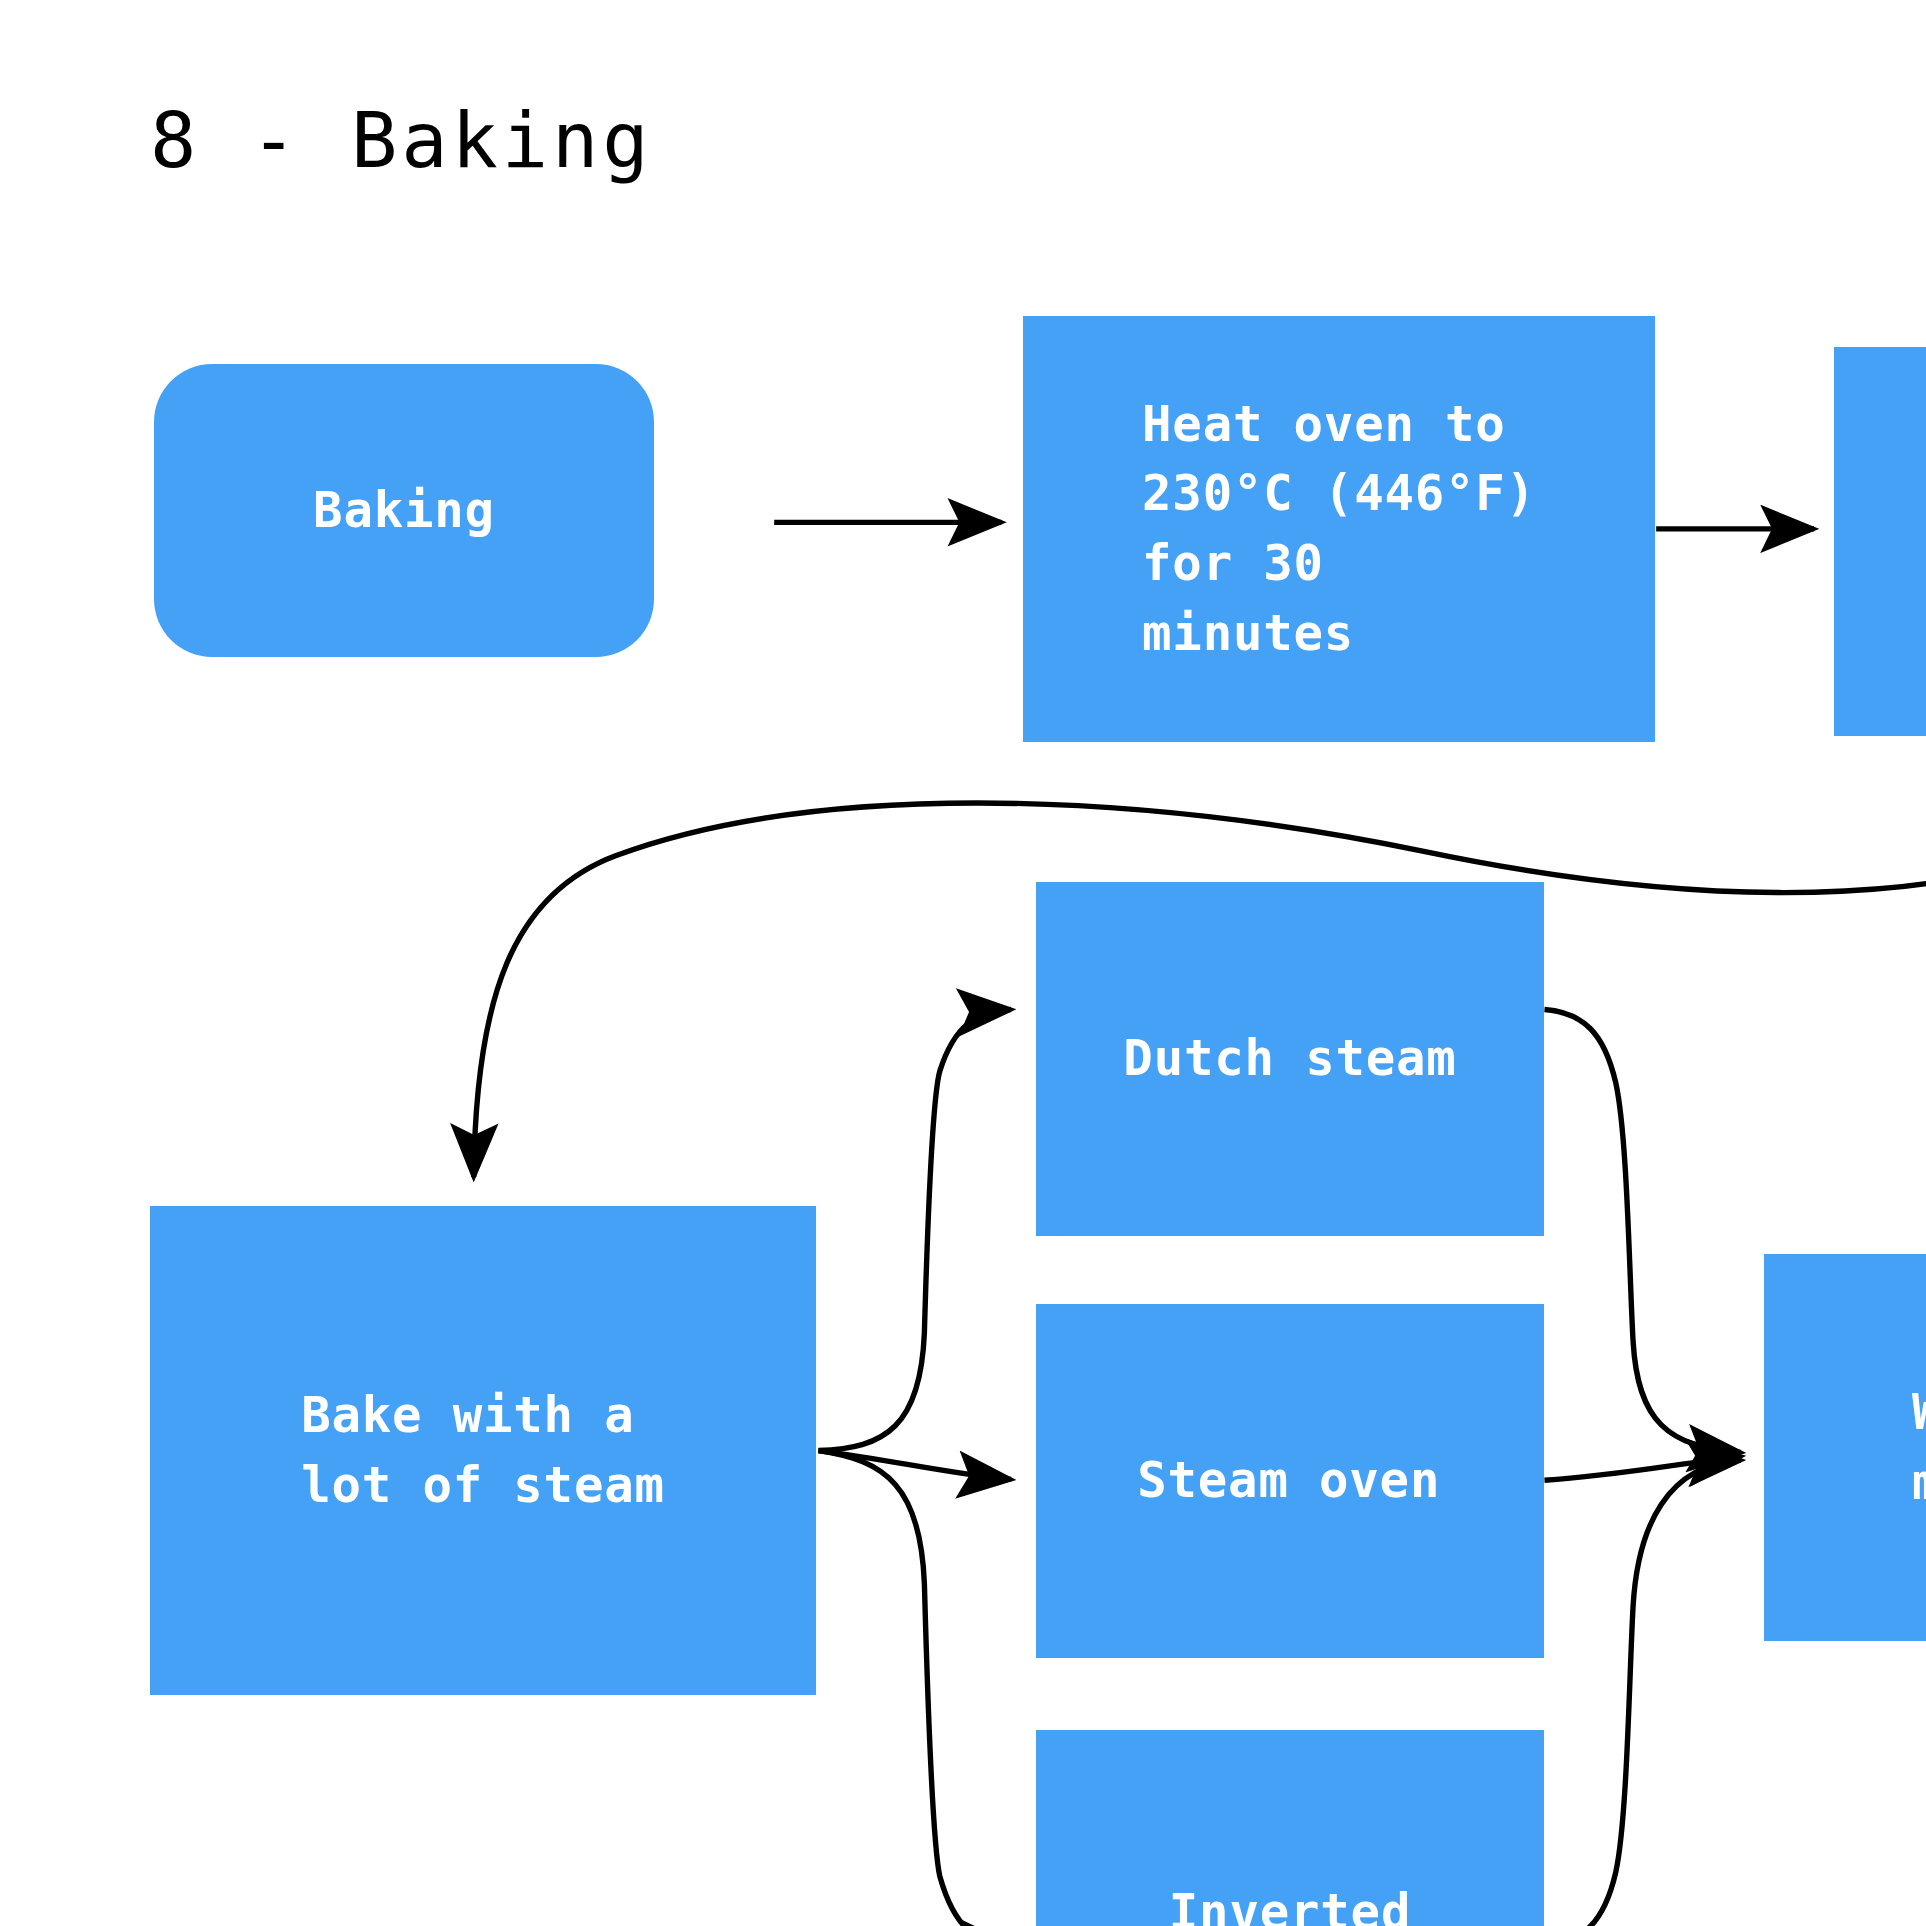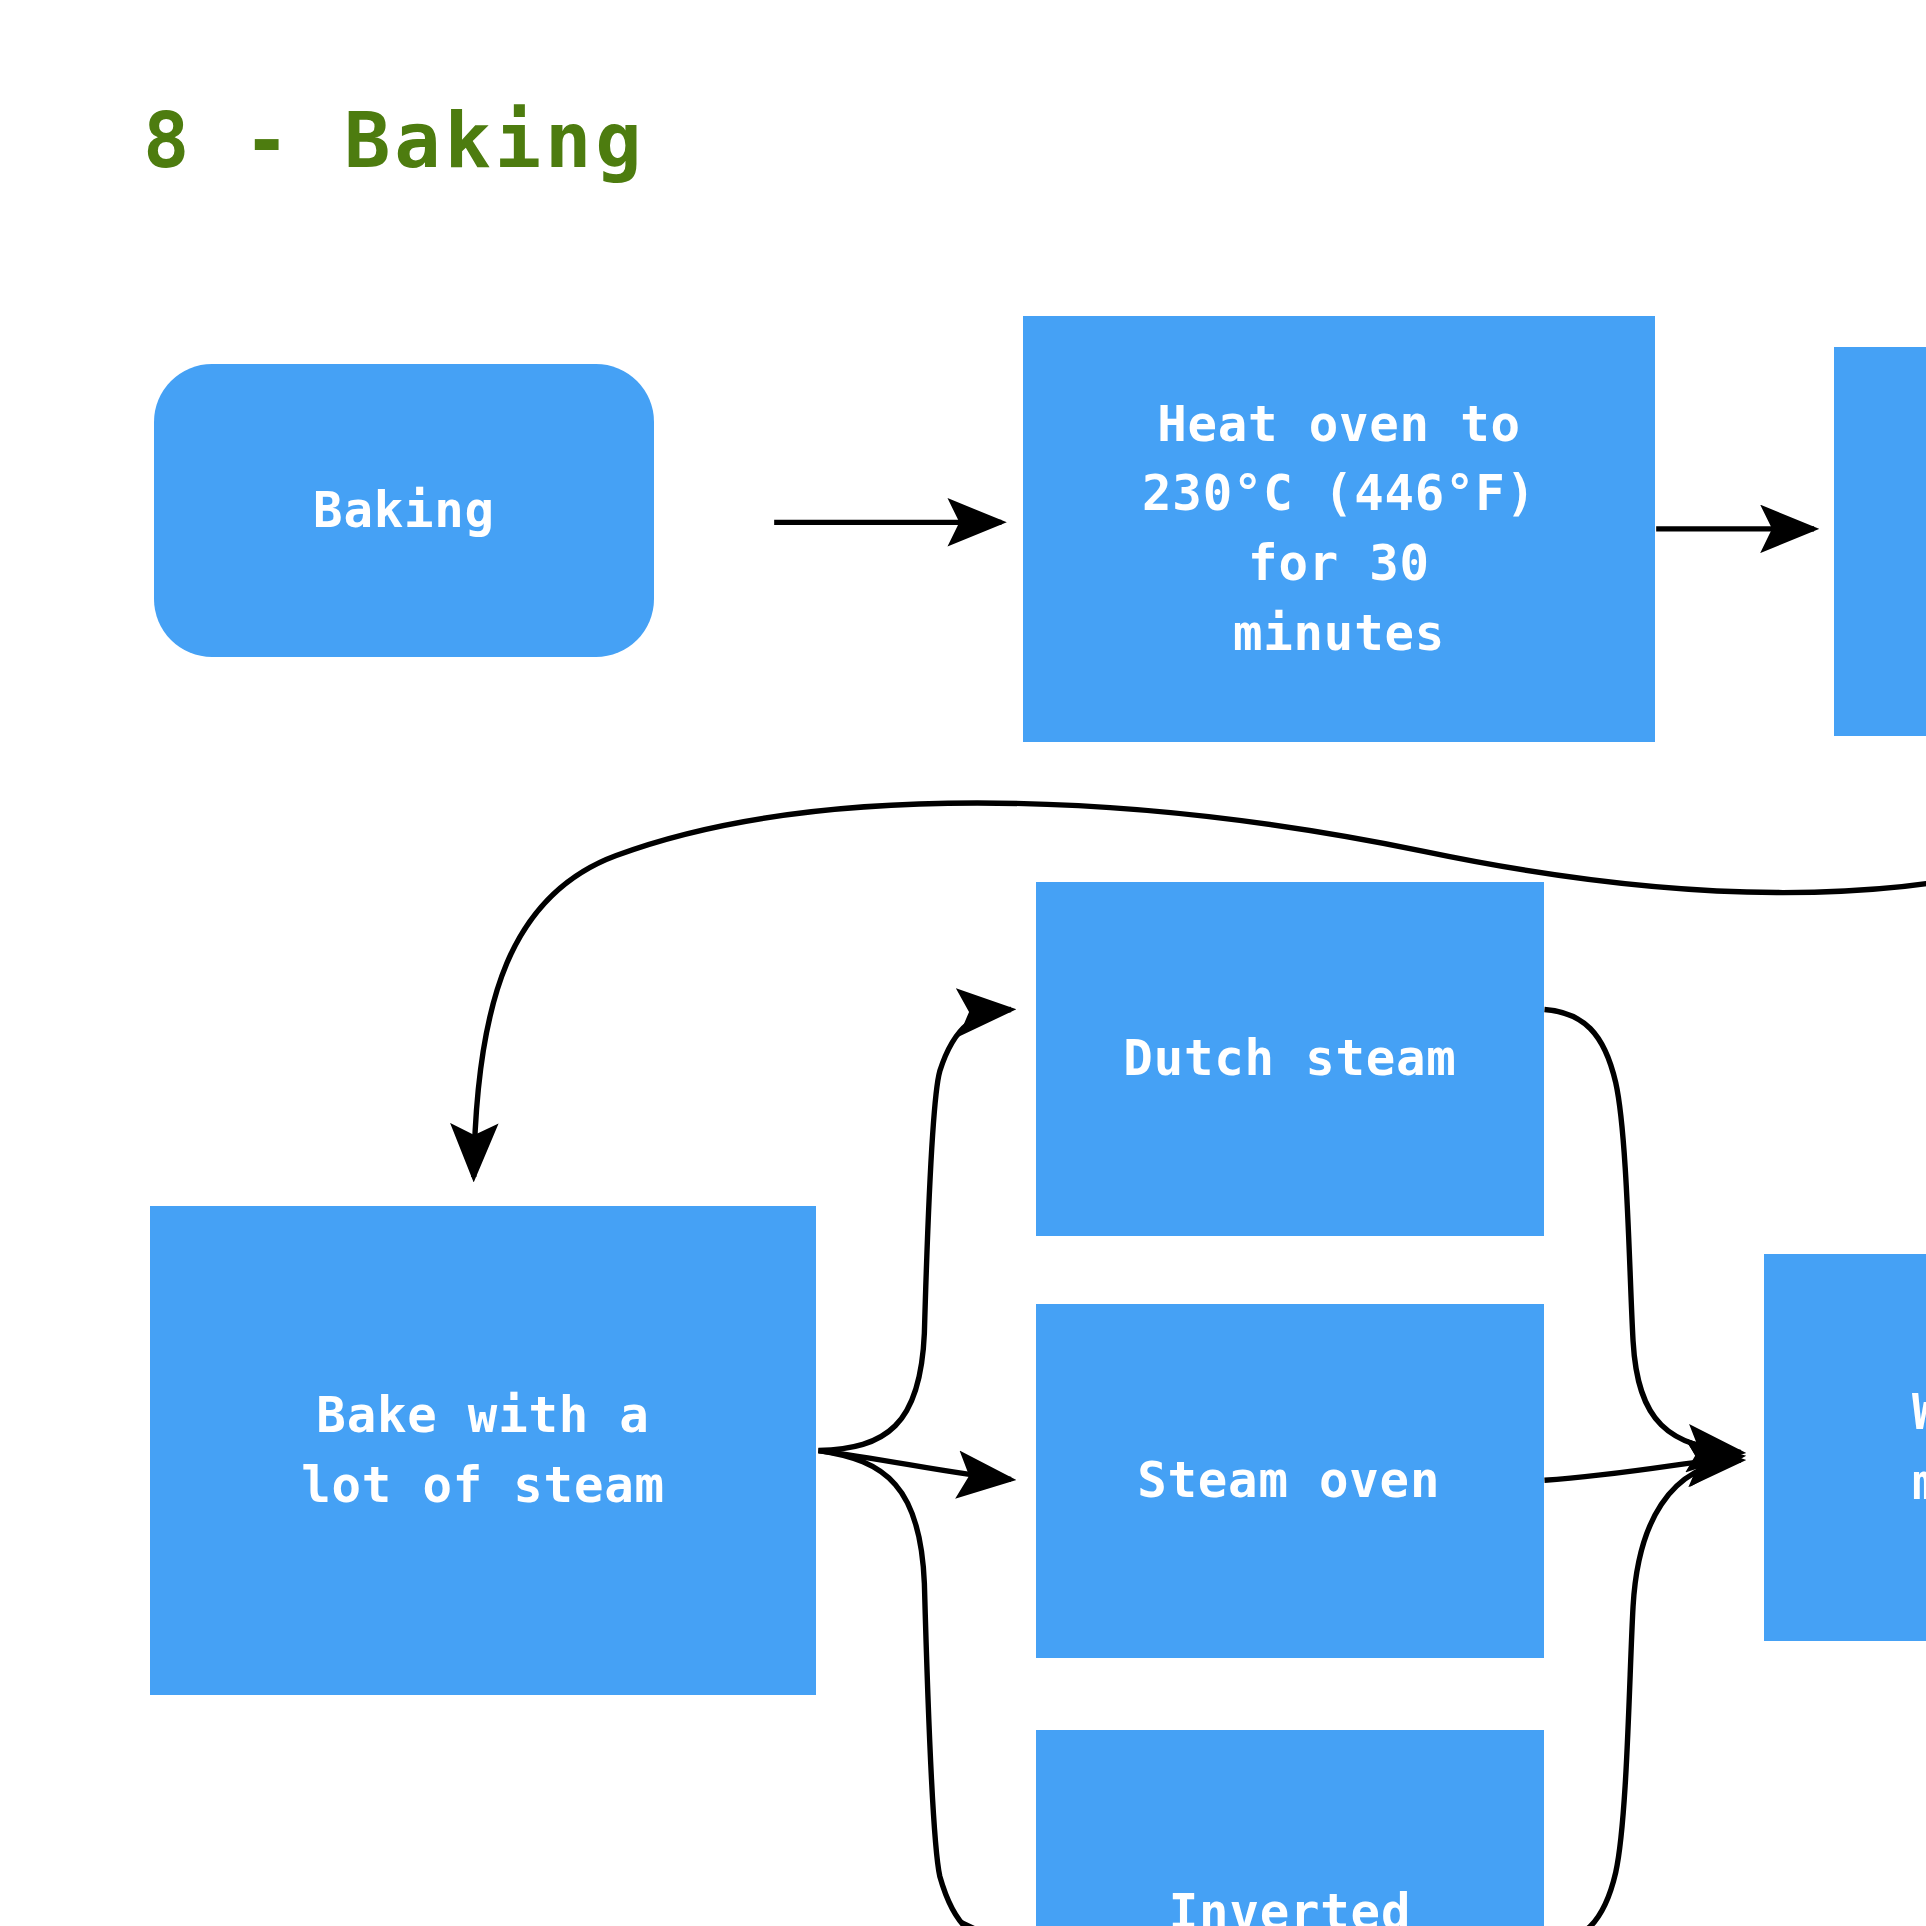--- a/index.html
+++ b/index.html
@@ -17,46 +17,46 @@
 
   #diagram-root {
     position: absolute;
     inset: 0;
     width: 2522px;
     height: 2883px;
   }
 
   #page-title {
     position: absolute;
-    left: 143px;
+    left: 150px;
     top: 96px;
     font-family: "DejaVu Sans Mono", "Liberation Mono", monospace;
-    font-weight: bold;
+    font-weight: normal;
     font-size: 77px;
     letter-spacing: 3.9px;
-    color: #4d7c0f;
+    color: #000000;
     white-space: pre;
   }
 
   .edges-layer {
     position: absolute;
     left: 0;
     top: 0;
     width: 2522px;
     height: 2883px;
     pointer-events: none;
   }
 
   .node {
     position: absolute;
     box-sizing: border-box;
     display: flex;
     align-items: center;
     justify-content: center;
-    text-align: center;
+    text-align: left;
     background: #45A1F5;
     color: #ffffff;
     font-family: "DejaVu Sans Mono", "Liberation Mono", monospace;
     font-weight: bold;
     font-size: 49px;
     line-height: 1.42;
     letter-spacing: 0.8px;
     white-space: pre-line;
     padding: 0 11.6px;
   }

